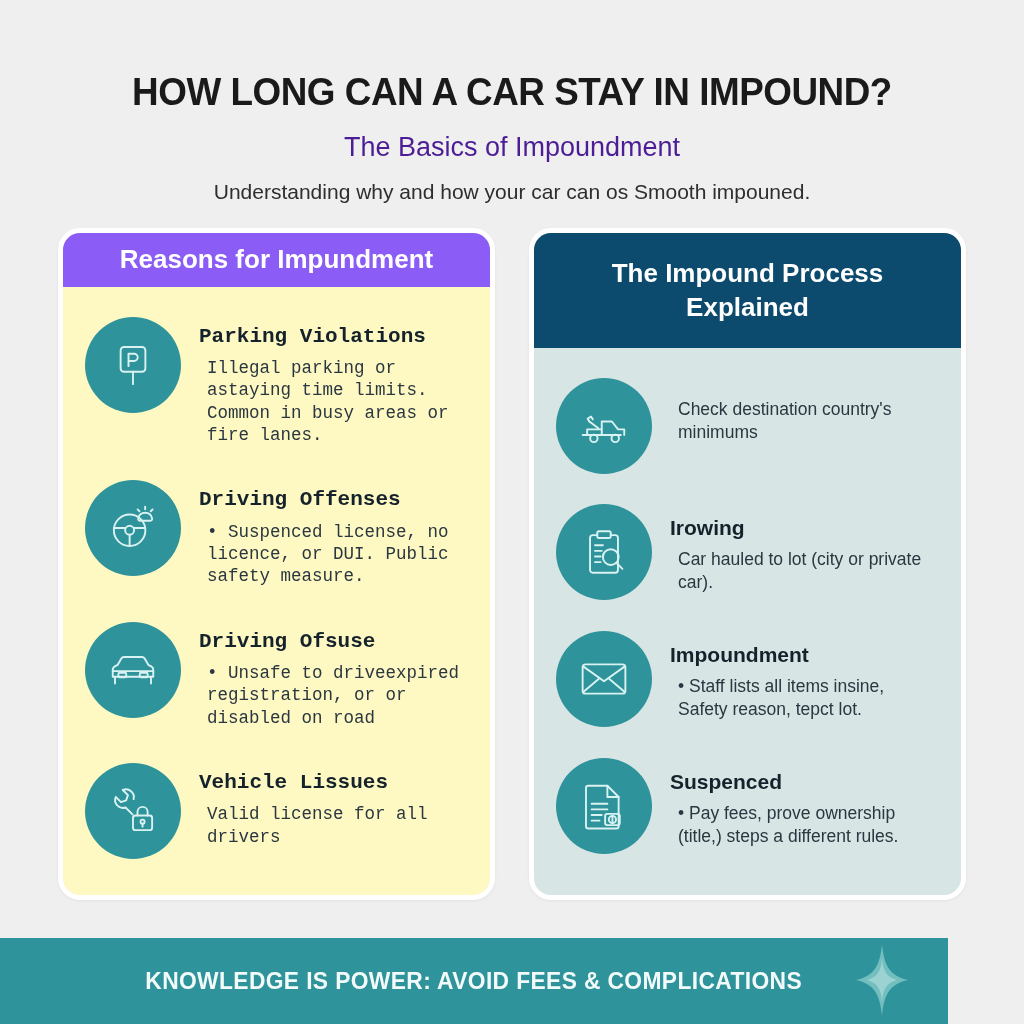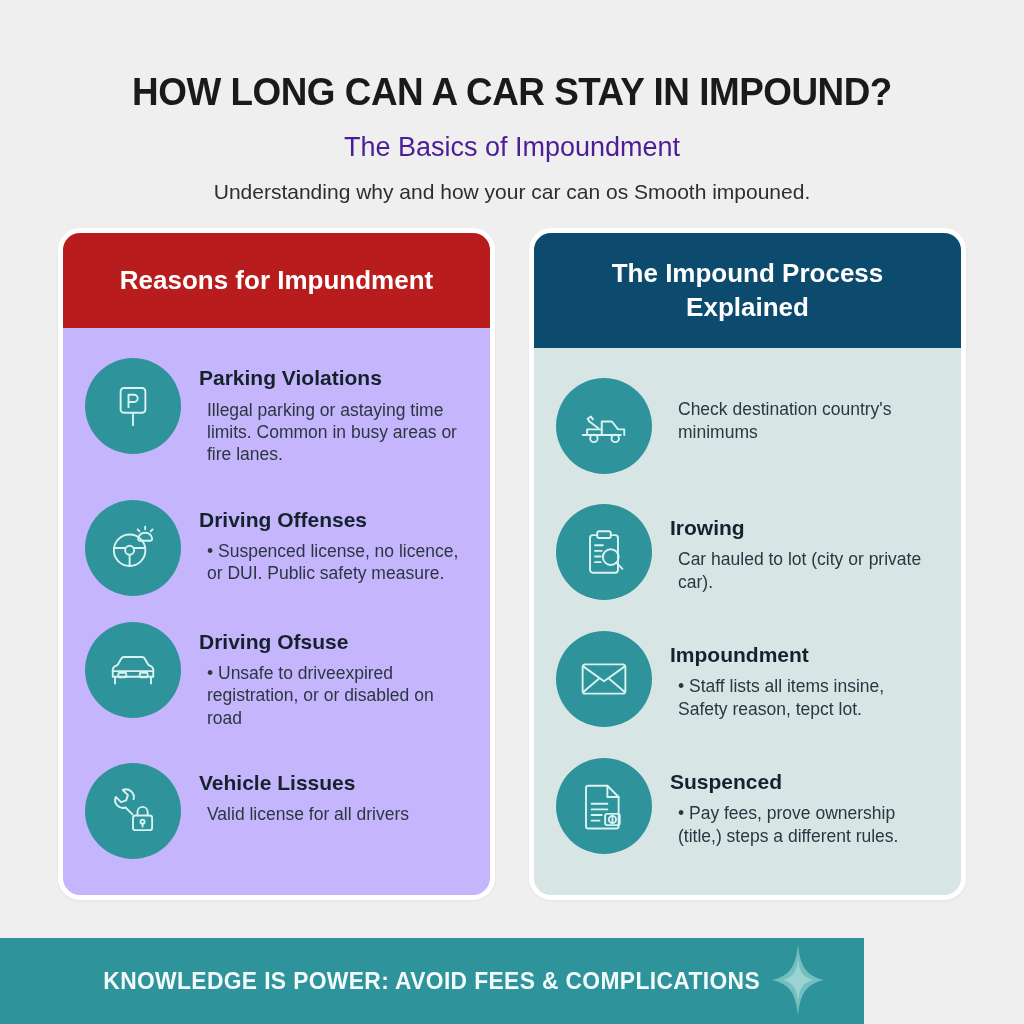--- a/index.html
+++ b/index.html
@@ -72,23 +72,23 @@
     padding: 0 26px;
     box-sizing: border-box;
   }
   .card-header h2 {
     margin: 0;
     font-size: 26px;
     font-weight: 700;
     line-height: 1.3;
     color: #ffffff;
   }
-  .card-left .card-header { background: #b91c1c; }
+  .card-left .card-header { background: #8b5cf6; }
   .card-right .card-header { background: #0c4a6e; }
-  .card-left .card-body  { background: #c4b5fd; }
+  .card-left .card-body  { background: #fef9c3; font-family: Liberation Mono, monospace; }
   .card-right .card-body { background: #d8e5e5; }
 
   .card-body {
     flex: 1 1 auto;
     padding: 30px 22px 10px 22px;
     box-sizing: border-box;
   }
 
   
   .item {
@@ -135,21 +135,21 @@
     line-height: 1.28;
   }
   .card-right .item { margin-bottom: 30px; }
   .card-right .item-text { padding-top: 12px; }
 
   
   .footer-banner {
     position: absolute;
     left: 0;
     bottom: 0;
-    width: 864px;
+    width: 948px;
     height: 86px;
     background: #2e939a;
     display: flex;
     align-items: center;
     justify-content: center;
   }
   .footer-text {
     font-size: 24px;
     font-weight: 700;
     color: #f2fafa;

